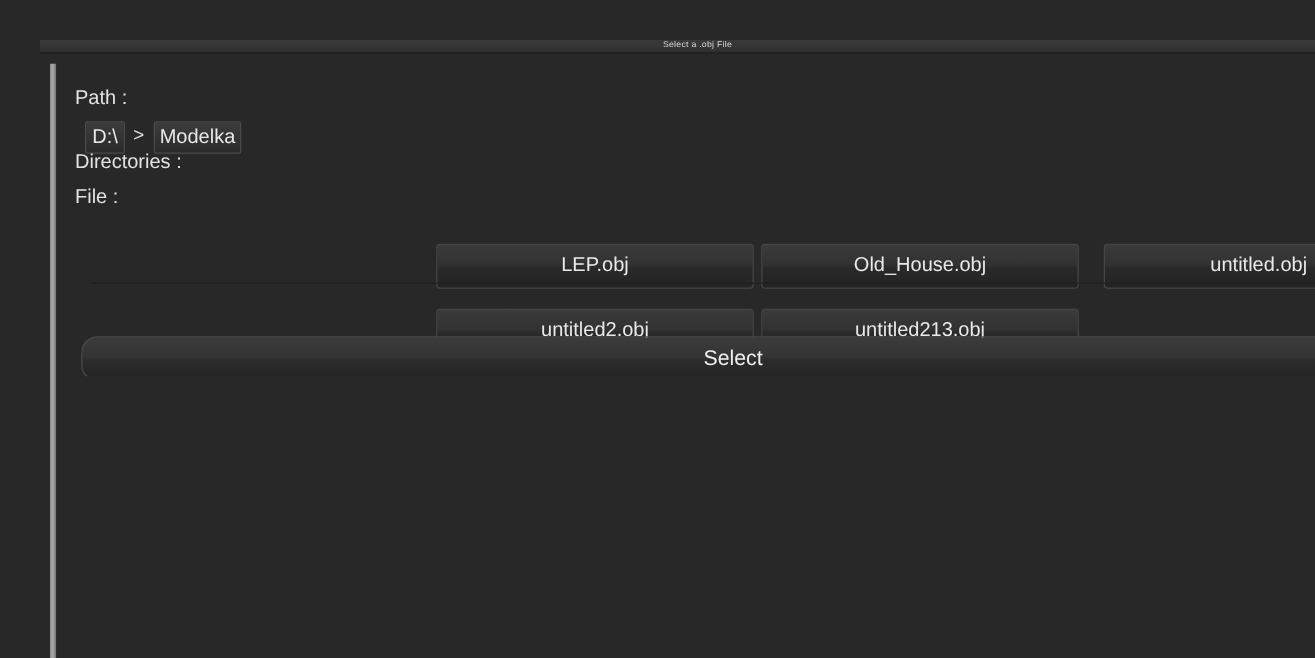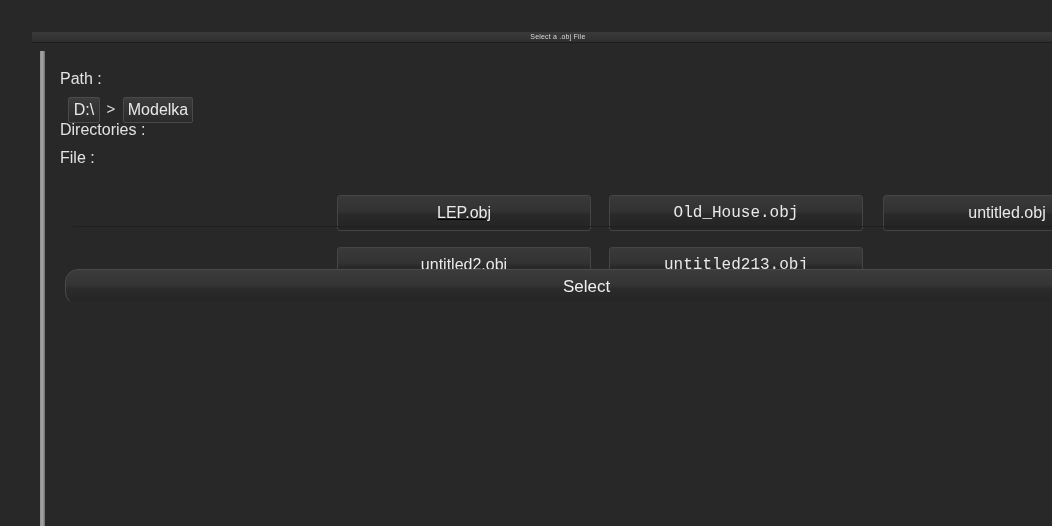--- a/index.html
+++ b/index.html
@@ -140,22 +140,22 @@
     color: #e9e9e9;
     font-size: 16px;
     line-height: 34px;
     text-align: center;
     white-space: nowrap;
     overflow: hidden;
     text-overflow: ellipsis;
     cursor: pointer;
   }
   .file-cell.c0 { left: 4px;   width: 258px; }
-  .file-cell.c1 { left: 258px; width: 258px; text-decoration: underline; }
-  .file-cell.c2 { left: 530px; width: 258px; font-family: Liberation Mono, monospace; }
+  .file-cell.c1 { left: 270px; width: 258px; }
+  .file-cell.c2 { left: 530px; width: 258px; }
   .file-cell.c3 { left: 804px; width: 252px; }
 
   
   .row-sep {
     position: absolute;
     left: 4px;
     width: 1042px;
     height: 1px;
     background: #1f1f1f;
   }

